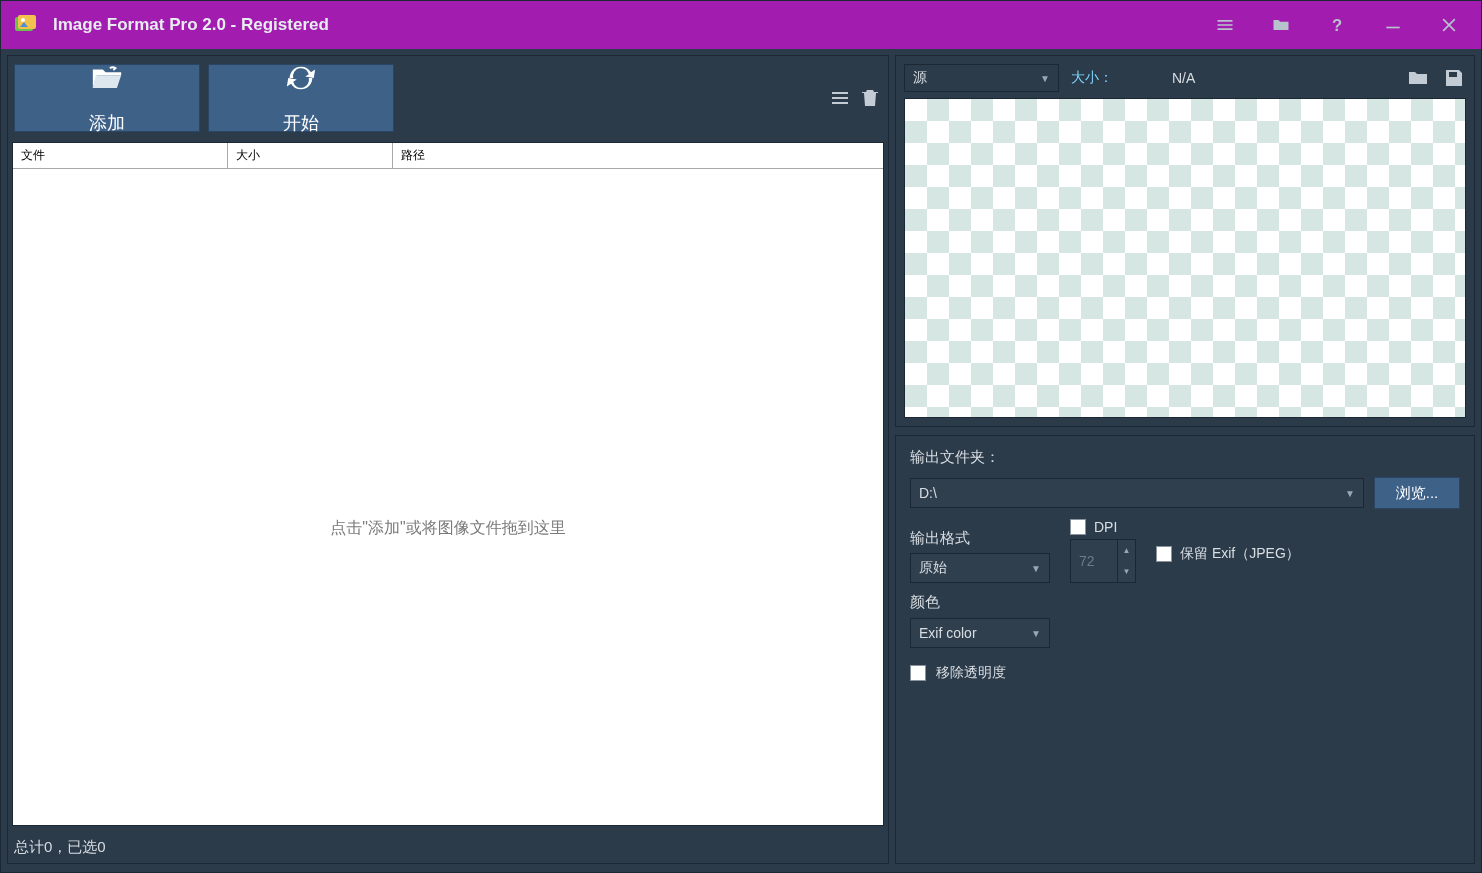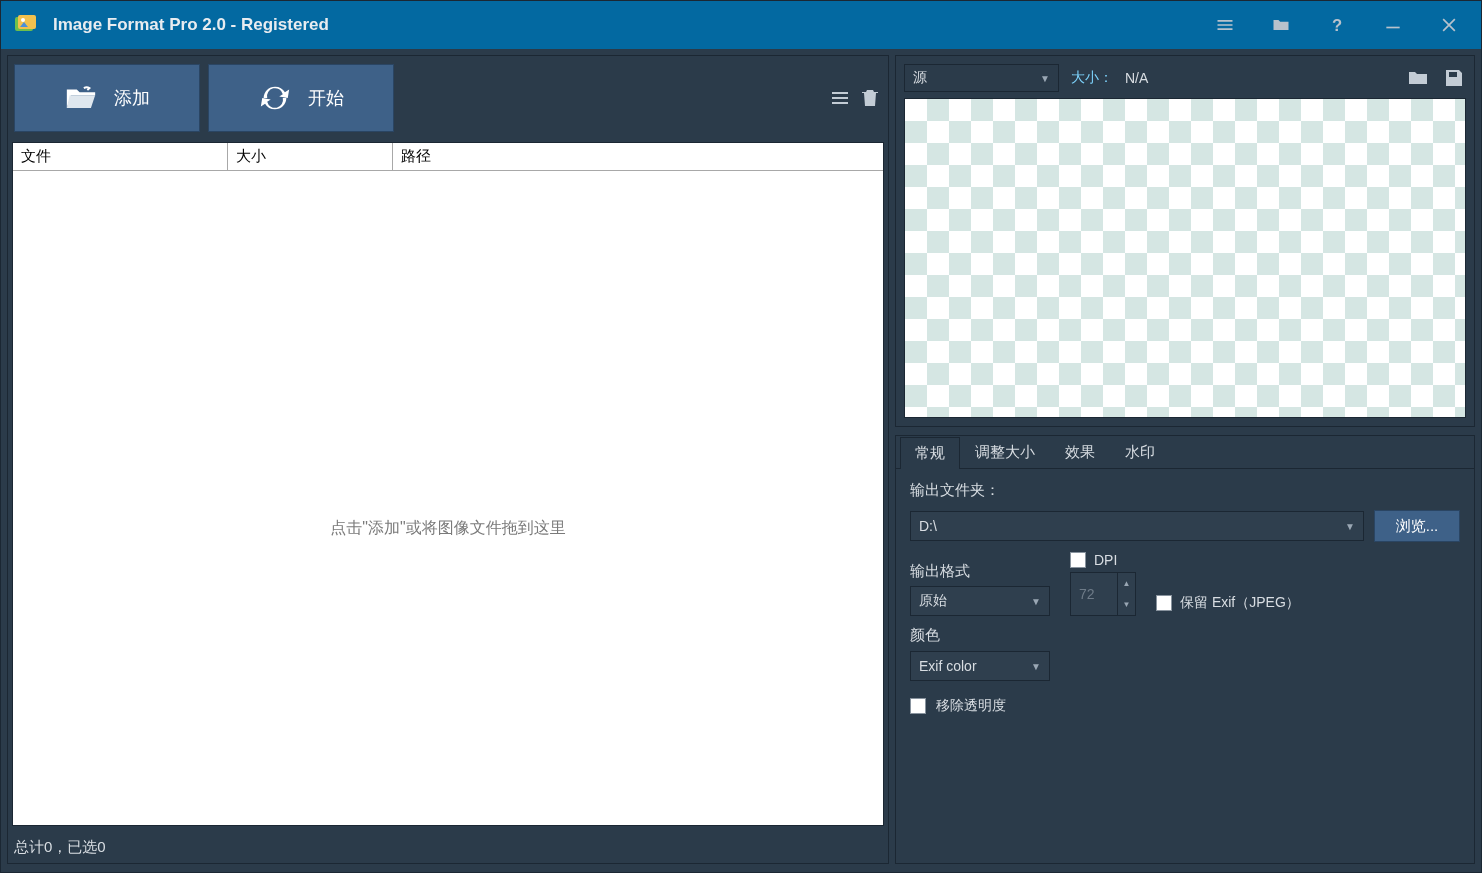--- a/index.html
+++ b/index.html
@@ -15,21 +15,21 @@
 .window {
   width: 1482px;
   height: 873px;
   background: #2b3b4a;
   border: 1px solid #1b2733;
   display: flex;
   flex-direction: column;
 }
 .titlebar {
   height: 48px;
-  background: #0369a1;
+  background: #a21caf;
   display: flex;
   align-items: center;
   padding: 0 8px 0 12px;
 }
 .app-icon {
   width: 24px; height: 24px;
   margin-right: 16px;
   display: inline-block;
 }
 .title-text {
@@ -70,20 +70,21 @@
   border: 1px solid #2a4563;
   color: #fff;
   height: 68px;
   width: 186px;
   display: flex;
   align-items: center;
   justify-content: center;
   gap: 16px;
   cursor: pointer;
   font-size: 18px;
+  flex-direction: column;
 }
 .big-btn .bicon { width: 34px; height: 34px; }
 .toolbar-right {
   margin-left: auto;
   display: flex;
   gap: 6px;
   align-items: center;
 }
 .small-icon-btn {
   width: 24px; height: 24px;
@@ -101,21 +102,21 @@
   position: relative;
 }
 .fheader {
   display: flex;
   border-bottom: 1px solid #a8a8a8;
   background: #fff;
 }
 .fcol {
   padding: 4px 8px;
   border-right: 1px solid #a8a8a8;
-  font-size: 15px;
+  font-size: 12px;
 }
 .fcol.file { width: 215px; }
 .fcol.size { width: 165px; font-family: Liberation Serif, serif; }
 .fcol.path { flex: 1; border-right: none; }
 .drop-hint {
   position: absolute;
   top: 55%;
   left: 0; right: 0;
   text-align: center;
   color: #7a7a7a;
@@ -155,21 +156,21 @@
   display: flex;
   align-items: center;
   padding: 0 8px;
   gap: 6px;
   cursor: pointer;
   position: relative;
 }
 .dropdown .dd-arrow { margin-left: auto; font-size: 10px; color: #9aa7b4; }
 .preview-top .dropdown { width: 155px; }
 .size-lbl { color: #7dd3fc; }
-.size-val { color: #d8dde2; }
+.size-val { color: #d8dde2; margin-left: 47px; }
 .preview-top .spacer { flex: 1; }
 .preview-canvas {
   height: 320px;
   border: 1px solid #1b2733;
   background-color: #fff;
   background-image:
     linear-gradient(45deg, #d5e6e3 25%, transparent 25%),
     linear-gradient(-45deg, #d5e6e3 25%, transparent 25%),
     linear-gradient(45deg, transparent 75%, #d5e6e3 75%),
     linear-gradient(-45deg, transparent 75%, #d5e6e3 75%);
@@ -230,21 +231,21 @@
 .dpi-check { display: flex; align-items: flex-start; gap: 8px; }
 .chk {
   width: 16px; height: 16px; border: 1px solid #88939e; background: #fff; display: inline-block; cursor: pointer;
 }
 .spinner {
   width: 66px; height: 44px; border: 1px solid #1b2733; background: #2f3f4e;
   display: flex; align-items: center; padding-left: 8px; color: #6e7b88; position: relative;
 }
 .spinner .spins { position: absolute; right: 0; top: 0; bottom: 0; width: 18px; display: flex; flex-direction: column; border-left: 1px solid #1b2733; }
 .spinner .spins div { flex:1; display:flex; align-items:center; justify-content:center; font-size:8px; color:#9aa7b4; cursor:pointer; }
-.exif-block { display: flex; align-items: center; gap: 8px; align-self: flex-end; margin-bottom: 4px; }
+.exif-block { display: flex; align-items: center; gap: 8px; align-self: flex-end; margin-bottom: 20px; }
 .color-block .dropdown { width: 140px; height: 30px; background:#2f3f4e; }
 .remove-trans { display: flex; align-items: center; gap: 10px; margin-top: 6px; }
 
 svg { fill: currentColor; }
 </style>
 </head>
 <body>
 
 <div class="window">
 
@@ -354,26 +355,20 @@
           <div class="small-icon-btn">
             <svg viewBox="0 0 24 24">
                 <path d="M4 4h13l3 3v13H4V4zm3 2v5h8V6H7zm2 9h6v4H9v-4z"></path>
               </svg>
           </div>
         </div>
         <div class="preview-canvas"></div>
       </div>
 
       <div class="settings-panel">
-        <div class="tabs">
-          <div class="tab active">常规</div>
-          <div class="tab">调整大小</div>
-          <div class="tab">效果</div>
-          <div class="tab">水印</div>
-        </div>
         <div class="tab-body">
 
           <div class="form-label">输出文件夹：</div>
           <div class="row">
             <div class="out-select">
               <div class="dropdown">
                 <span>D:\</span>
                 <span class="dd-arrow">▼</span>
               </div>
             </div>

